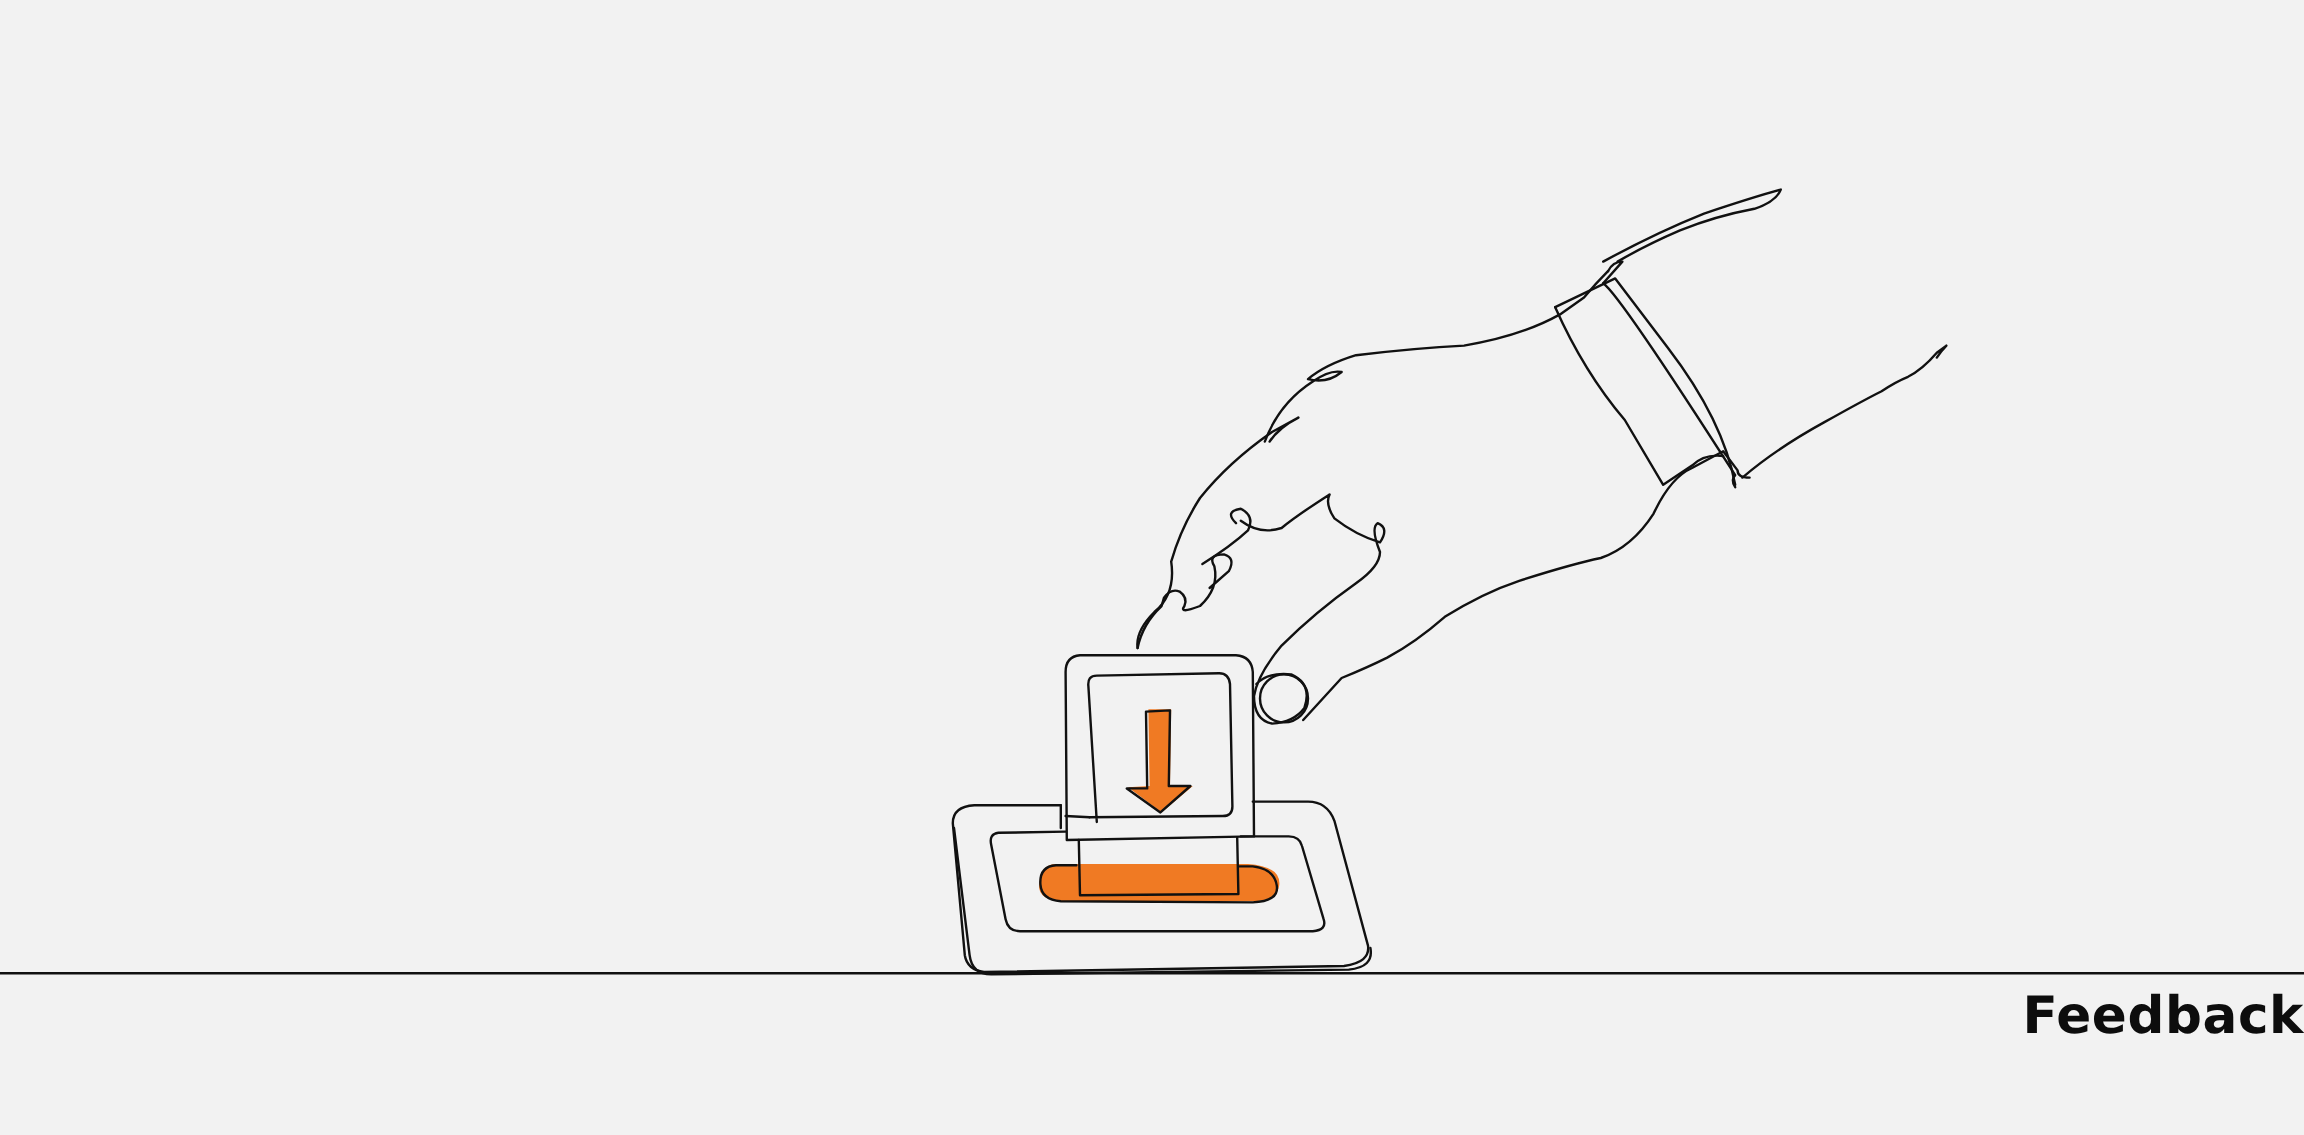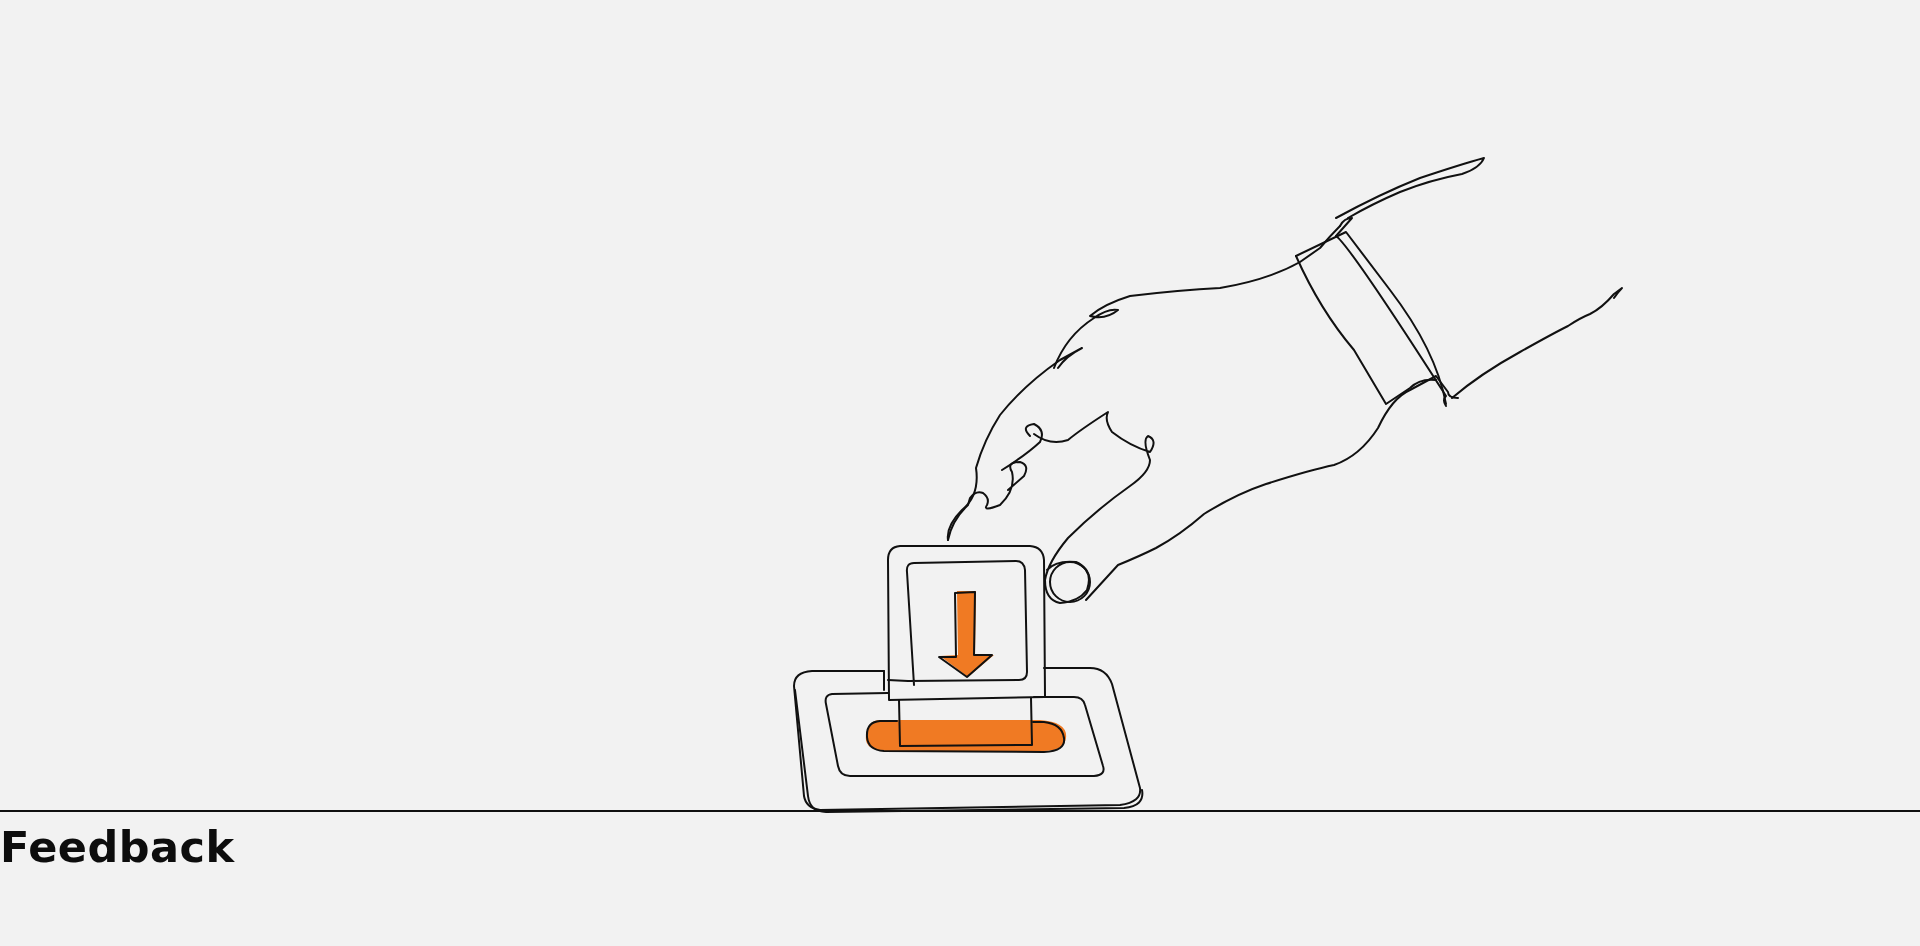--- a/index.html
+++ b/index.html
@@ -36,21 +36,21 @@
     }
     .ground {
       stroke: #111111;
       stroke-width: 2.2;
     }
     .caption {
       position: absolute;
       left: 0;
       width: 1920px;
       top: 822px;
-      text-align: left;
+      text-align: right;
       font-family: "DejaVu Sans", sans-serif;
       font-weight: bold;
       font-size: 43px;
       letter-spacing: 0.5px;
       color: #0d0d0d;
     }
   </style>
 </head>
 <body>
 

